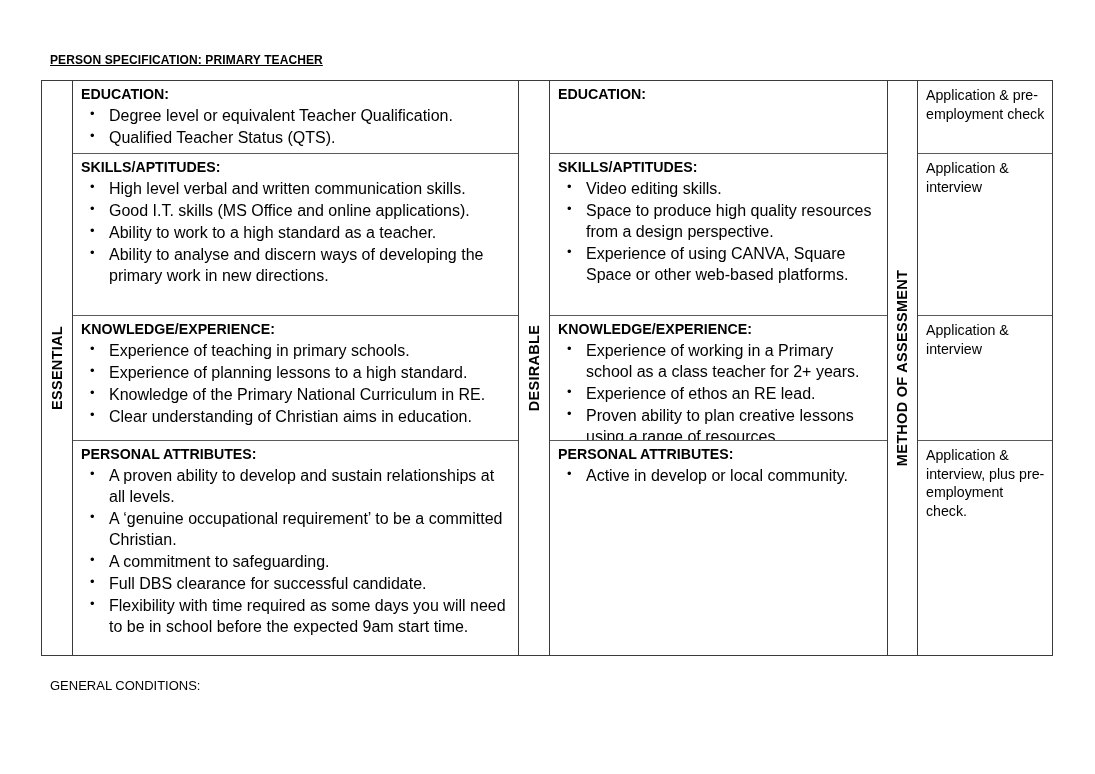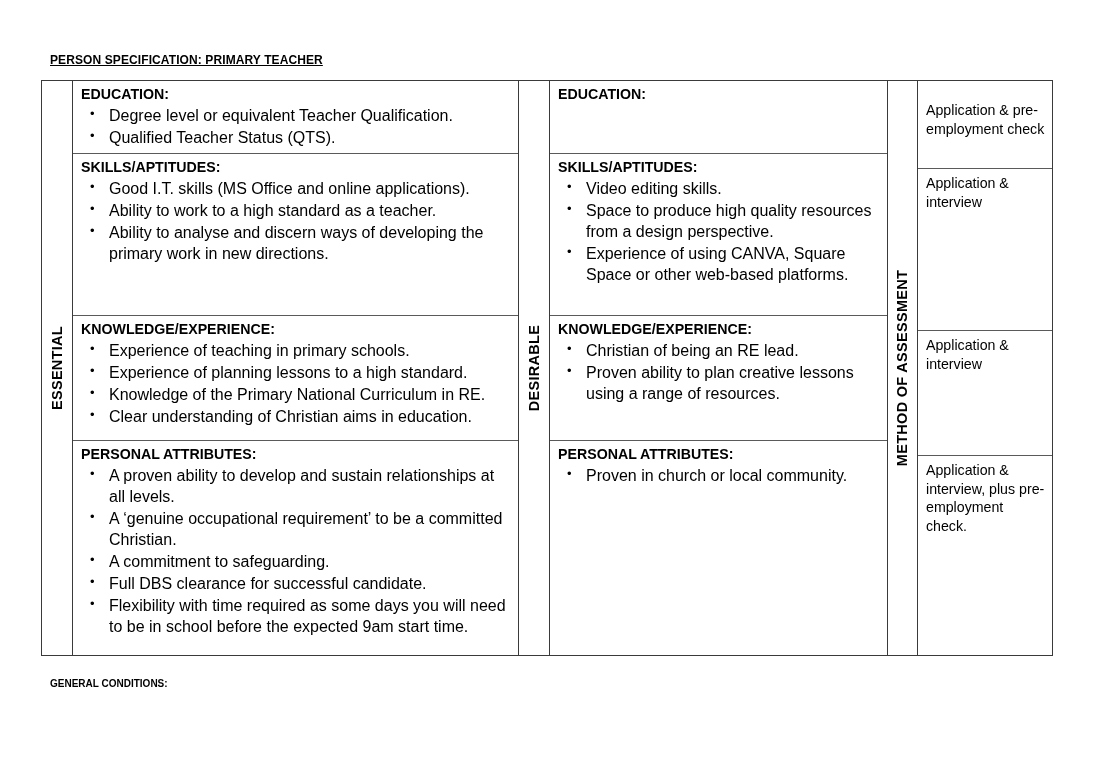--- a/index.html
+++ b/index.html
@@ -51,21 +51,21 @@
   .vcol-method{width:30px;}
 
   .ccol{
     flex:0 0 auto;
     box-sizing:border-box;
     border-right:1.4px solid #3a3a3a;
     display:flex;flex-direction:column;justify-content:flex-end;
   }
   .ccol-essential{width:446px;}
   .ccol-desirable{width:338px;}
-  .ccol-assess{width:134px;border-right:none;margin-top:15px;}
+  .ccol-assess{width:134px;border-right:none;}
 
   .cell{
     box-sizing:border-box;
     border-bottom:1px solid #5a5a5a;
     padding:5px 6px 6px 8px;
     overflow:hidden;
   }
   .cell:last-child{border-bottom:none;}
 
   
@@ -96,21 +96,21 @@
     font-size:13px;
   }
 
   .assess-text{
     font-size:14.2px;
     line-height:1.32;
   }
 
   .general-conditions{
     position:absolute;left:50px;top:678px;
-    font-size:10px;font-weight:bold;
+    font-size:13px;font-weight:normal;
     white-space:nowrap;
   }
 </style>
 </head>
 <body>
 
 <div class="page">
 
   <div class="doc-title">PERSON SPECIFICATION: PRIMARY TEACHER</div>
 
@@ -128,20 +128,21 @@
         <div class="sec-head">EDUCATION:</div>
         <ul class="blist">
           <li>Degree level or equivalent Teacher Qualification.</li>
           <li>Qualified Teacher Status (QTS).</li>
         </ul>
       </div>
 
       <div class="cell r2">
         <div class="sec-head">SKILLS/APTITUDES:</div>
         <ul class="blist">
+          <li>High level verbal and written communication skills.</li>
           <li>Good I.T. skills (MS Office and online applications).</li>
           <li>Ability to work to a high standard as a teacher.</li>
           <li>Ability to analyse and discern ways of developing the primary work in new directions.</li>
         </ul>
       </div>
 
       <div class="cell r3">
         <div class="sec-head">KNOWLEDGE/EXPERIENCE:</div>
         <ul class="blist">
           <li>Experience of teaching in primary schools.</li>
@@ -181,29 +182,30 @@
         <ul class="blist">
           <li>Video editing skills.</li>
           <li>Space to produce high quality resources from a design perspective.</li>
           <li>Experience of using CANVA, Square Space or other web-based platforms.</li>
         </ul>
       </div>
 
       <div class="cell r3">
         <div class="sec-head">KNOWLEDGE/EXPERIENCE:</div>
         <ul class="blist">
-          <li>Christian of being an RE lead.</li>
+          <li>Experience of working in a Primary school as a class teacher for 2+ years.</li>
+          <li>Experience of ethos an RE lead.</li>
           <li>Proven ability to plan creative lessons using a range of resources.</li>
         </ul>
       </div>
 
       <div class="cell r4">
         <div class="sec-head">PERSONAL ATTRIBUTES:</div>
         <ul class="blist">
-          <li>Proven in church or local community.</li>
+          <li>Active in develop or local community.</li>
         </ul>
       </div>
 
     </div>
 
     <div class="vcol vcol-method">
       <div class="vlabel-wrap">
         <span class="vlabel">METHOD OF ASSESSMENT</span>
       </div>
     </div>

